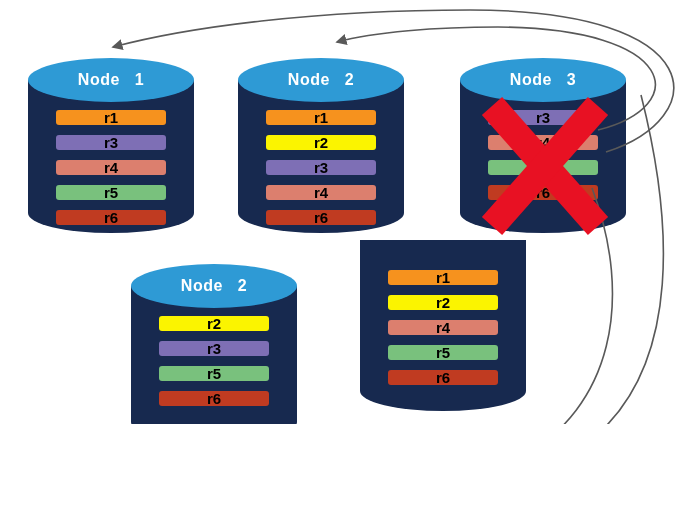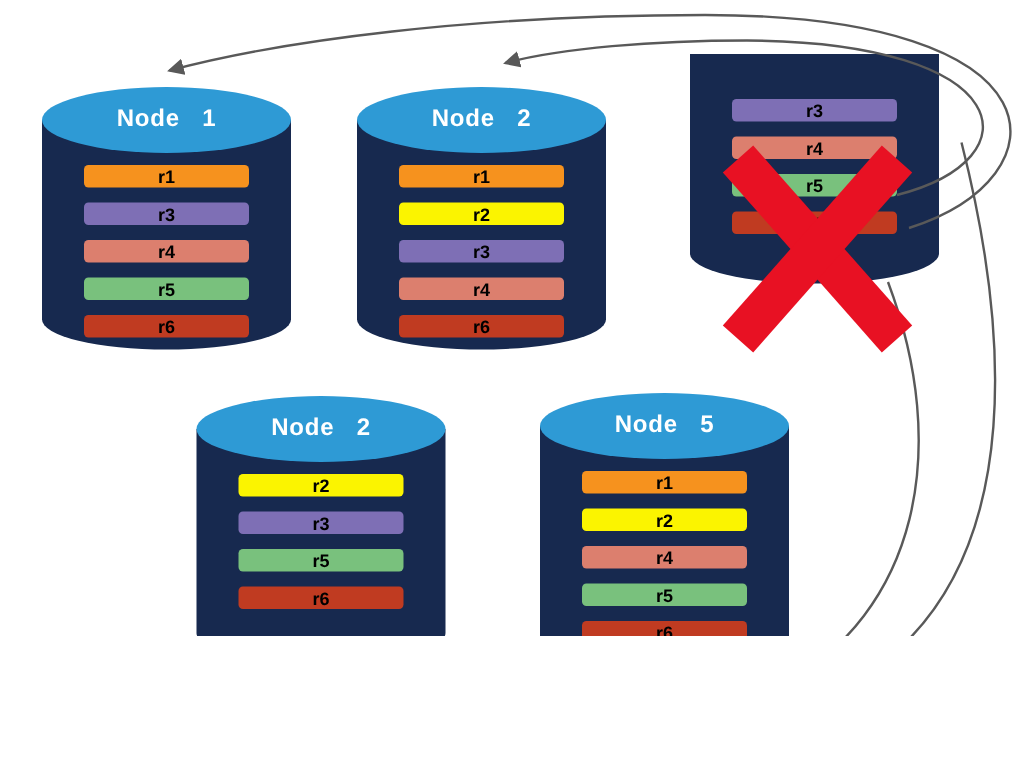--- a/index.html
+++ b/index.html
@@ -11,21 +11,21 @@
            background:var(--cyl-top,#2E9AD5);
            display:flex;align-items:center;justify-content:center;}
   .cyl-body{position:relative;z-index:1;margin-top:-22px;padding:30px 0 8px;
             background:var(--cyl-body,#17294F);
             border-radius:0 0 50% 50% / 0 0 20px 20px;}
   .node-title{color:var(--title-color,#fff);font-weight:bold;font-size:16px;
               letter-spacing:.5px;word-spacing:10px;}
   .bars{display:block;}
   .bar{width:110px;height:15px;margin:0 auto 10px;border-radius:3px;
        display:flex;align-items:center;justify-content:center;
-       font-size:12px;font-weight:bold;color:var(--bar-text,#000);line-height:1;}
+       font-size:15px;font-weight:bold;color:var(--bar-text,#000);line-height:1;}
   .bar:last-child{margin-bottom:0;}
 
   #node-1{left:28px;top:58px;}
   #node-2{left:238px;top:58px;}
   #node-3{left:460px;top:58px;}
   #node-4{left:131px;top:264px;}
   #node-5{left:360px;top:262px;}
   #node-3 .cyl-body{padding-bottom:33px;}
   #node-4 .cyl-body{padding-bottom:36px;}
   #node-5 .cyl-body{padding-bottom:26px;}
@@ -62,20 +62,23 @@
           <div class="bar" style="background: rgb(246, 146, 30);">r1</div>
           <div class="bar" style="background: rgb(251, 244, 0);">r2</div>
           <div class="bar" style="background: rgb(126, 111, 181);">r3</div>
           <div class="bar" style="background: rgb(220, 127, 110);">r4</div>
           <div class="bar" style="background: rgb(192, 59, 33);">r6</div>
         </div>
     </div>
   </div>
 
   <div class="node" id="node-3">
+    <div class="cyl-top">
+      <span class="node-title">Node 3</span>
+    </div>
     <div class="cyl-body">
       <div class="bars">
           <div class="bar" style="background: rgb(126, 111, 181);">r3</div>
           <div class="bar" style="background: rgb(220, 127, 110);">r4</div>
           <div class="bar" style="background: rgb(121, 193, 125);">r5</div>
           <div class="bar" style="background: rgb(192, 59, 33);">r6</div>
         </div>
     </div>
   </div>
 
@@ -87,23 +90,20 @@
       <div class="bars">
           <div class="bar" style="background: rgb(251, 244, 0);">r2</div>
           <div class="bar" style="background: rgb(126, 111, 181);">r3</div>
           <div class="bar" style="background: rgb(121, 193, 125);">r5</div>
           <div class="bar" style="background: rgb(192, 59, 33);">r6</div>
         </div>
     </div>
   </div>
 
   <div class="node" id="node-5">
-    <div class="cyl-top">
-      <span class="node-title">Node 5</span>
-    </div>
     <div class="cyl-body">
       <div class="bars">
           <div class="bar" style="background: rgb(246, 146, 30);">r1</div>
           <div class="bar" style="background: rgb(251, 244, 0);">r2</div>
           <div class="bar" style="background: rgb(220, 127, 110);">r4</div>
           <div class="bar" style="background: rgb(121, 193, 125);">r5</div>
           <div class="bar" style="background: rgb(192, 59, 33);">r6</div>
         </div>
     </div>
   </div>

